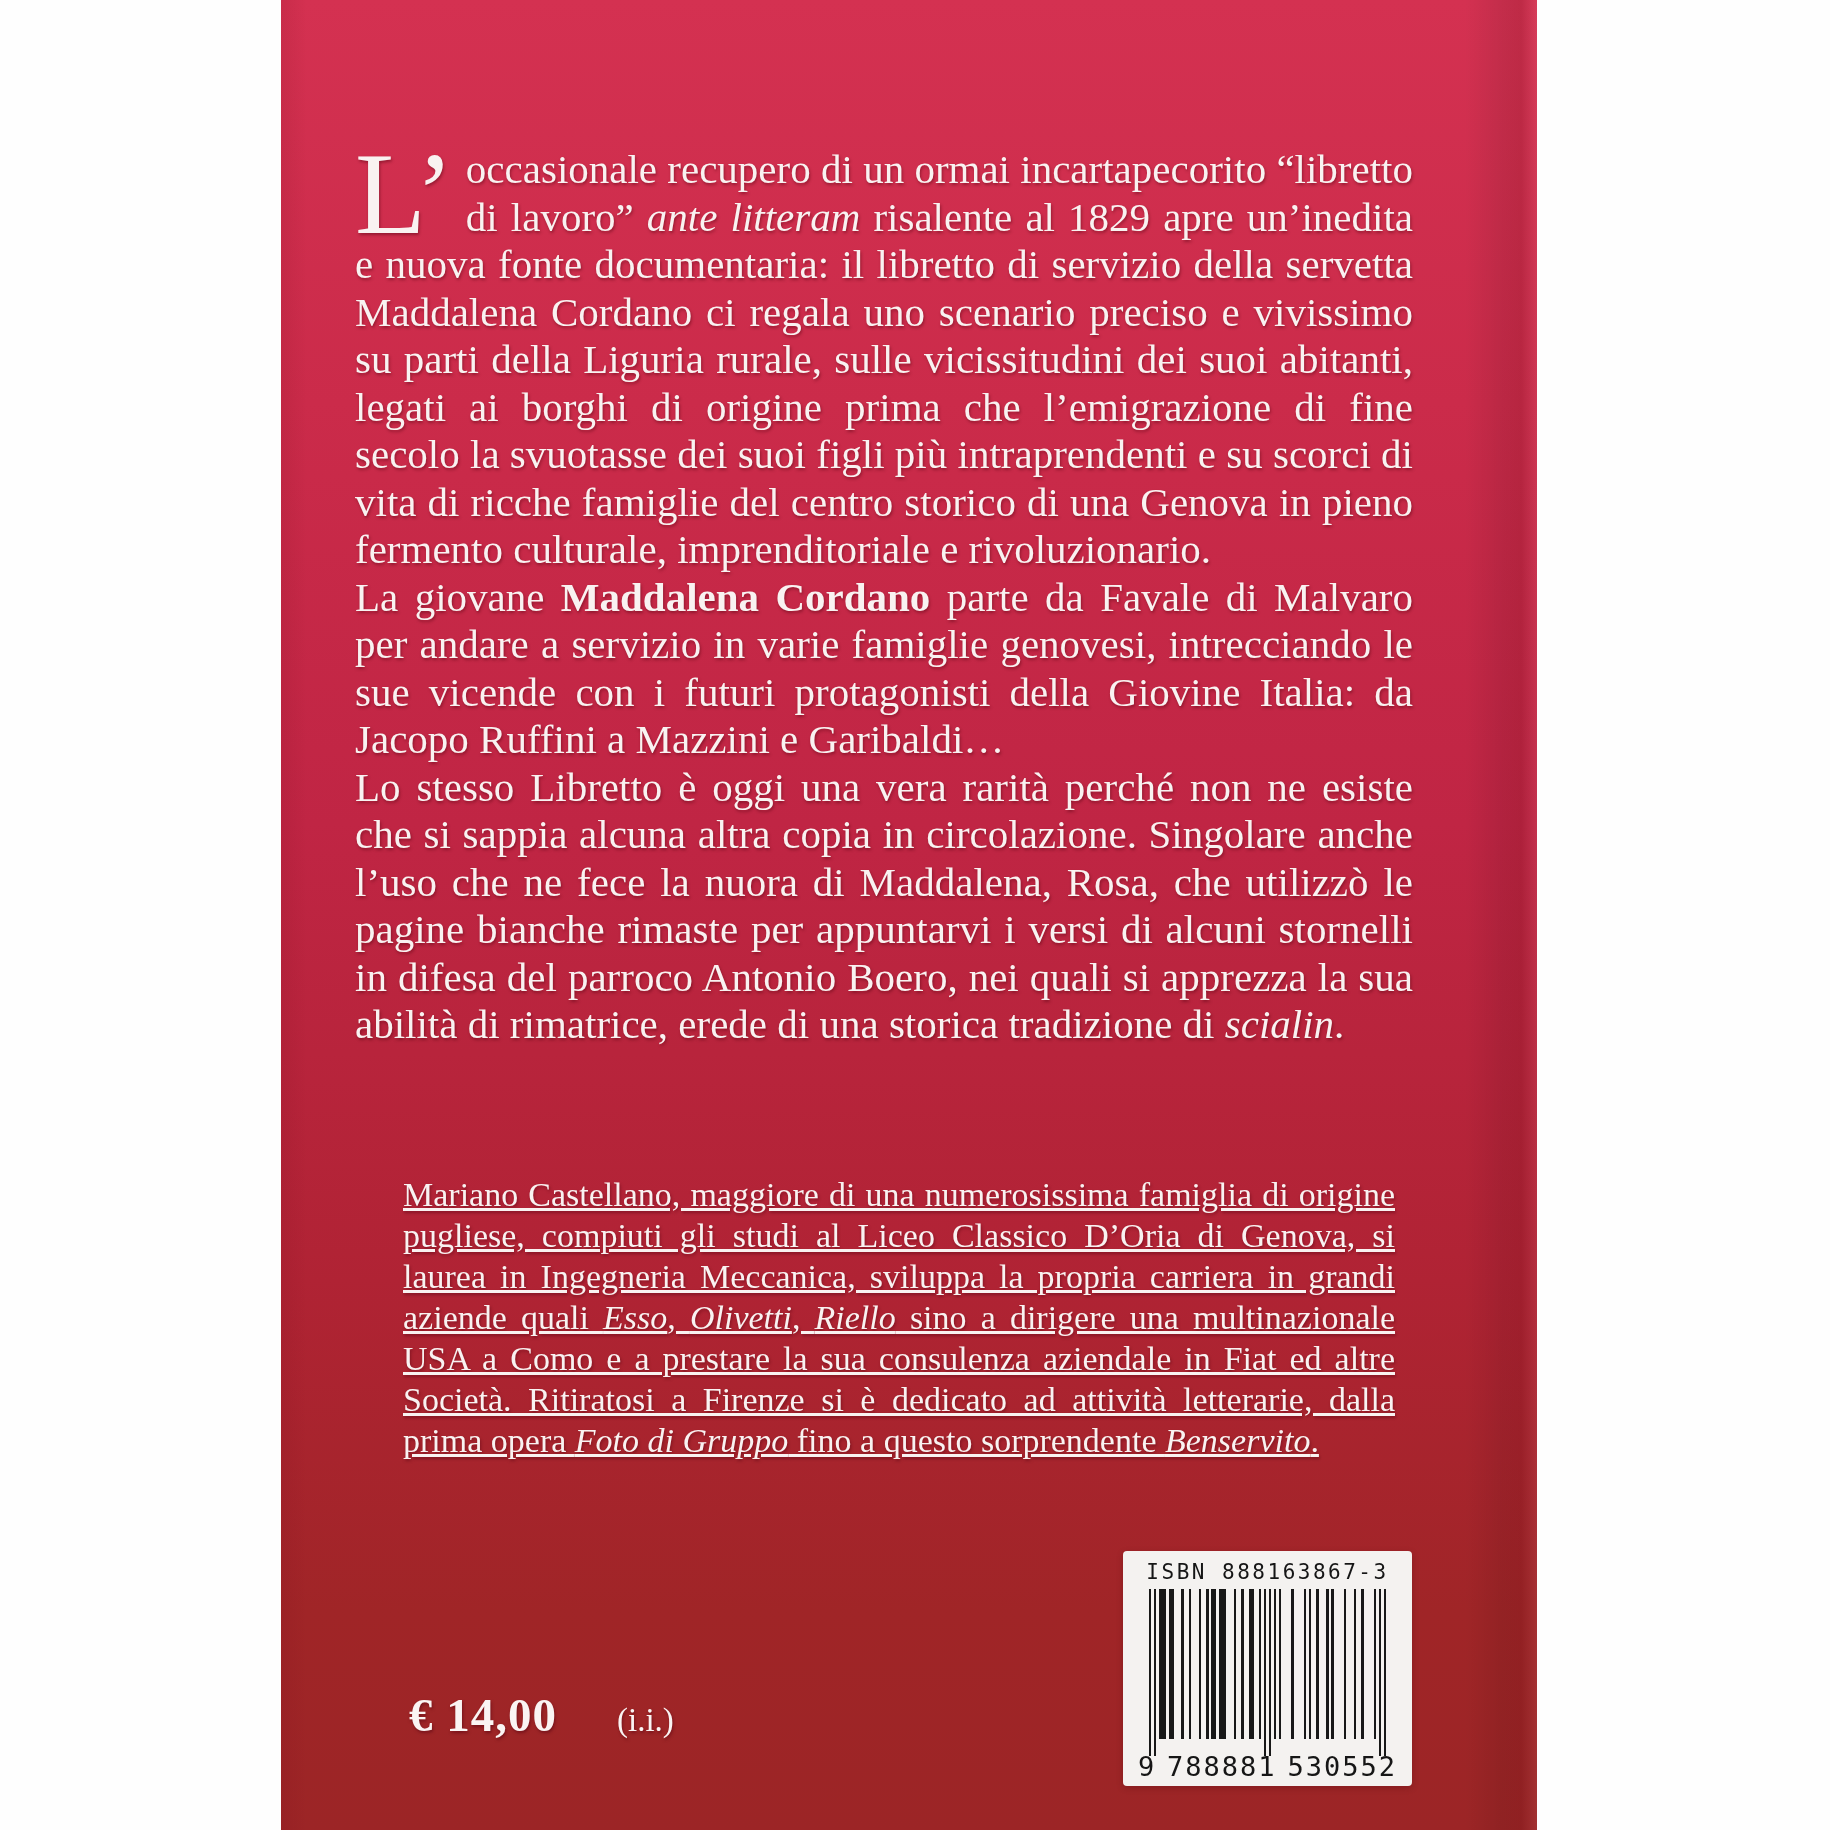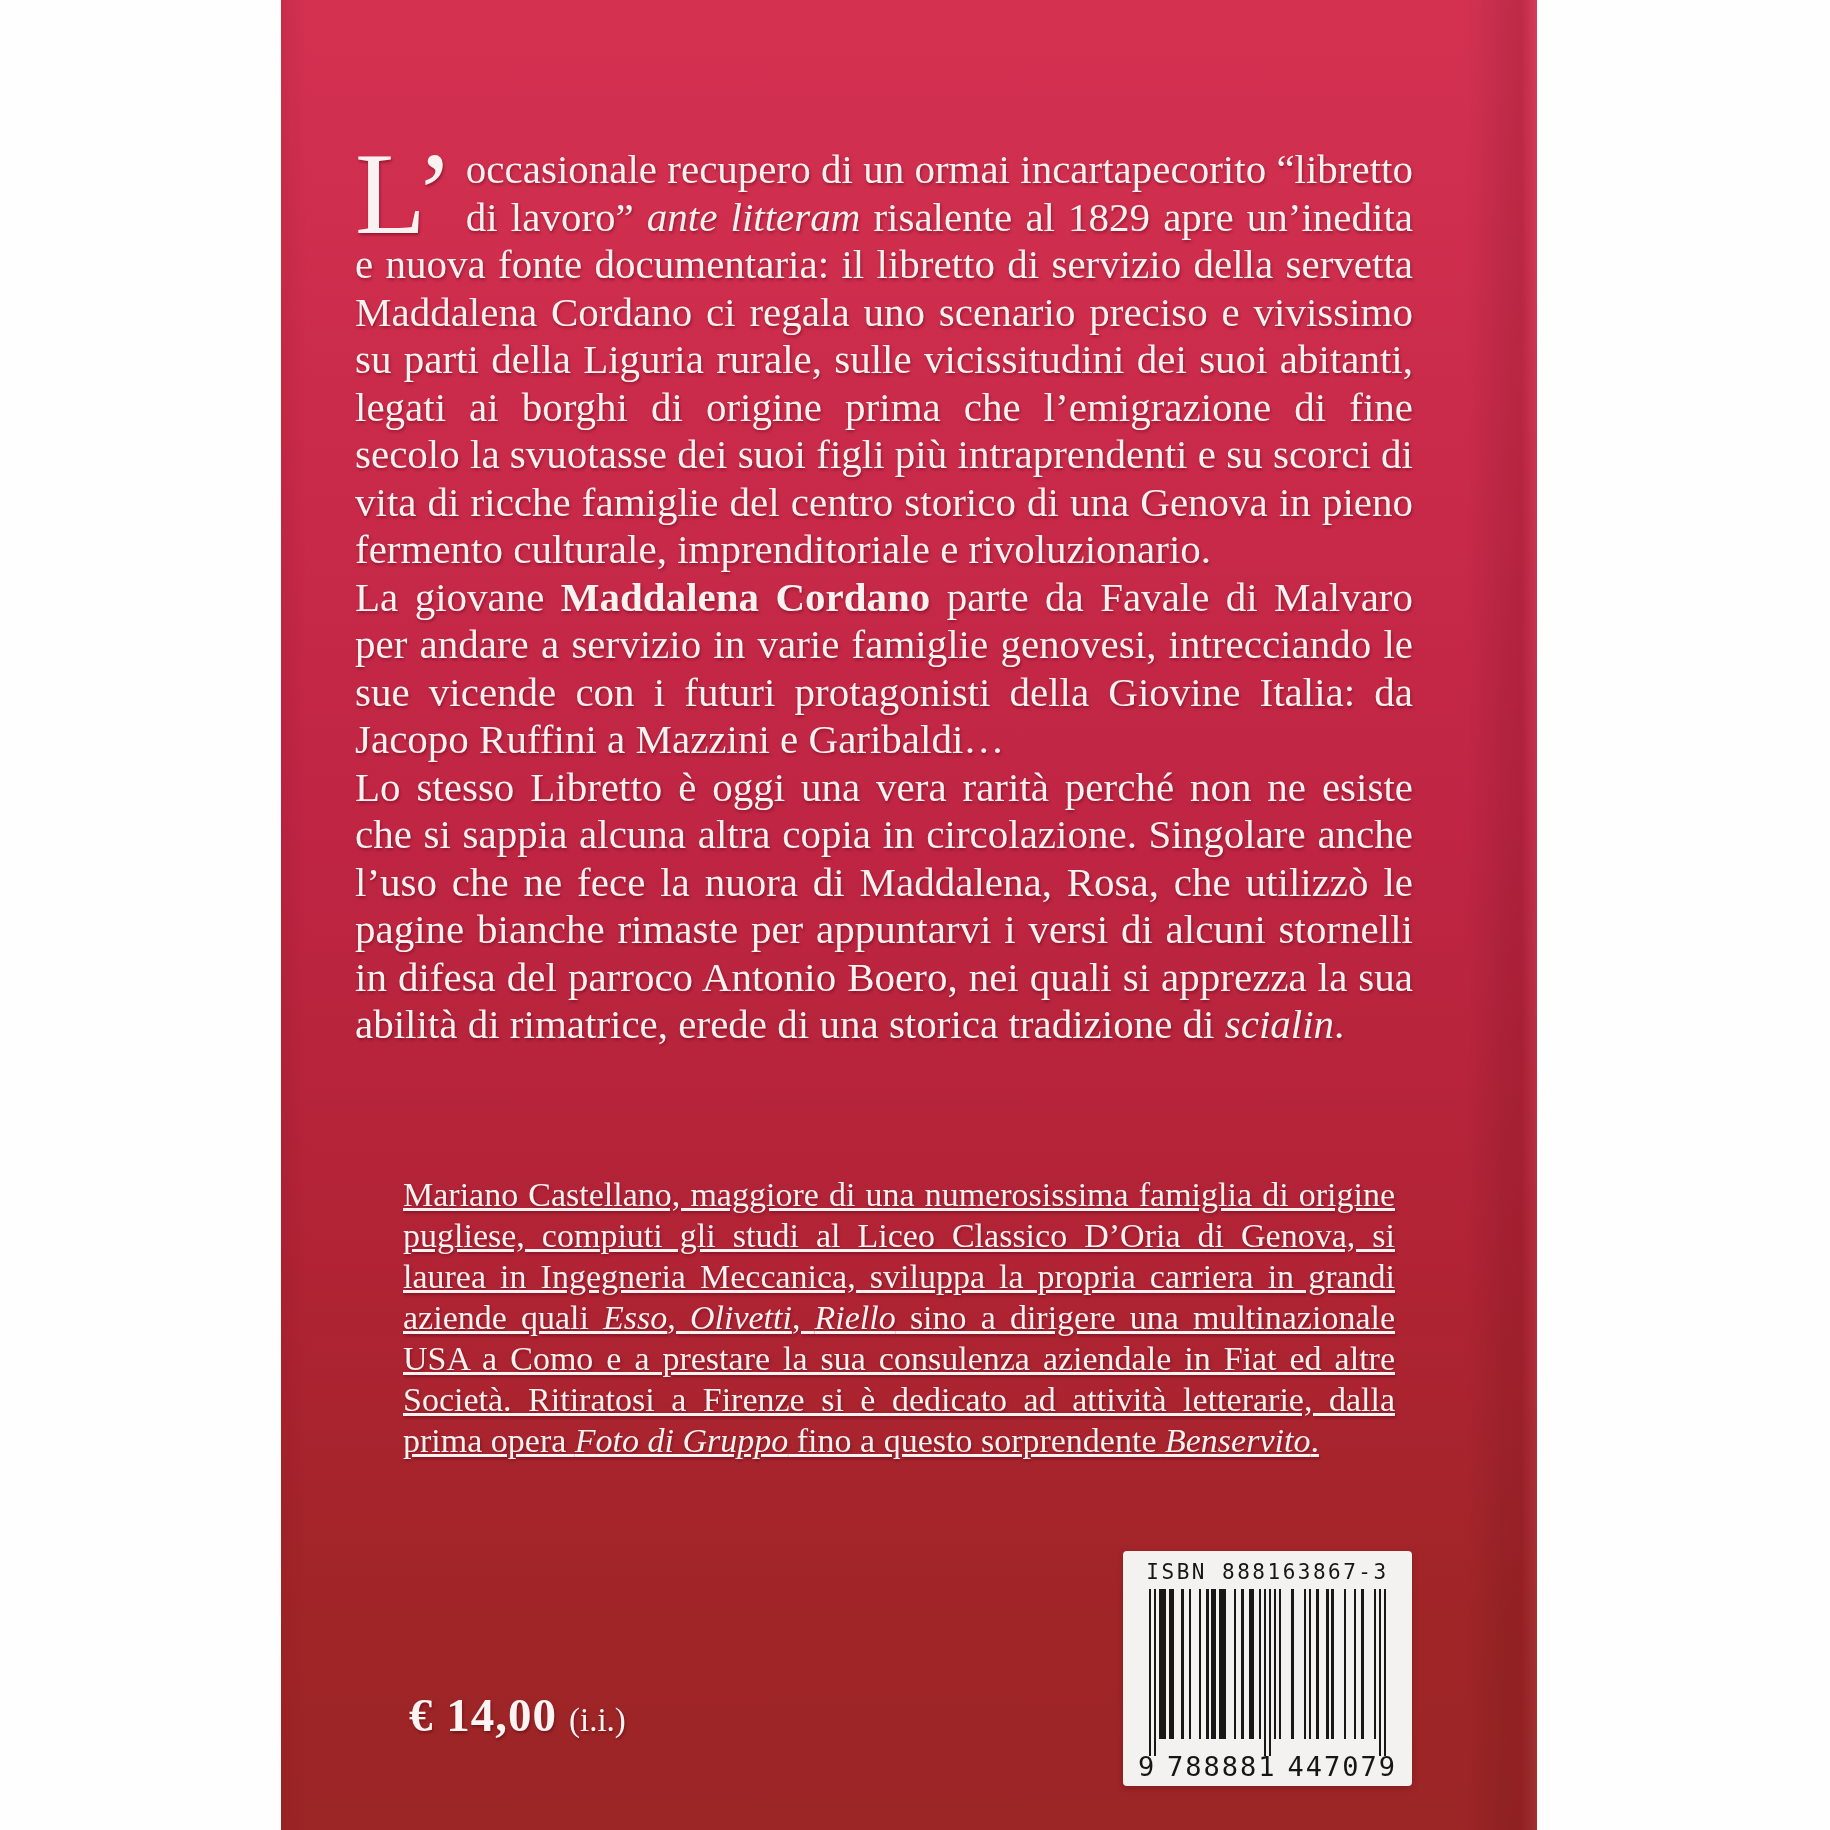--- a/index.html
+++ b/index.html
@@ -19,21 +19,21 @@
   .dropcap{float:left;font-size:116px;line-height:92px;height:92px;padding:2px 12px 0 0;}
   .synopsis i,.bio i{font-style:italic;}
   .synopsis b{font-weight:bold;}
 
   .bio{position:absolute;left:106px;top:1158px;width:1024px;color:#f9f2f1;
        font-size:34px;line-height:41px;text-align:justify;
        text-shadow:1px 2px 3px rgba(80,0,16,0.45);}
   .bio p{margin:16px;text-decoration:underline;}
 
   .price{position:absolute;left:128px;top:1688px;display:flex;align-items:baseline;color:#faf4f3;
-         text-shadow:1px 2px 3px rgba(80,0,16,0.5);}
+         text-shadow:1px 2px 3px rgba(80,0,16,0.5);gap:48px;}
   .price .amount{font-size:47px;font-weight:bold;letter-spacing:1px;}
   .price .note{font-size:33px;margin-left:12px;text-align:right;}
 
   .barcode{position:absolute;left:842px;top:1503px;width:289px;height:235px;
            background:#f4f2f0;border-radius:4px;box-shadow:0 2px 6px rgba(60,0,10,0.25);
            font-family:"DejaVu Sans Mono","Liberation Mono",monospace;color:#161616;margin-top:48px;}
   .isbn-label{margin-top:9px;text-align:center;font-size:21px;letter-spacing:2.5px;white-space:nowrap;}
   .ean-bars{display:flex;align-items:flex-start;justify-content:center;height:167px;margin-top:5px;}
   .module{width:2.5px;height:150px;flex:0 0 auto;}
   .module.bar{background:#181818;}
@@ -157,18 +157,18 @@
           <div class="module"></div>
           <div class="module bar"></div>
           <div class="module"></div>
           <div class="module bar guard"></div>
           <div class="module guard"></div>
           <div class="module bar guard"></div>
         </div>
       <div class="barcode-digits">
         <span>9</span>
         <span>788881</span>
-        <span>447079</span>
+        <span>530552</span>
       </div>
     </div>
 
   </div>
 </div>
 
 </body></html>

